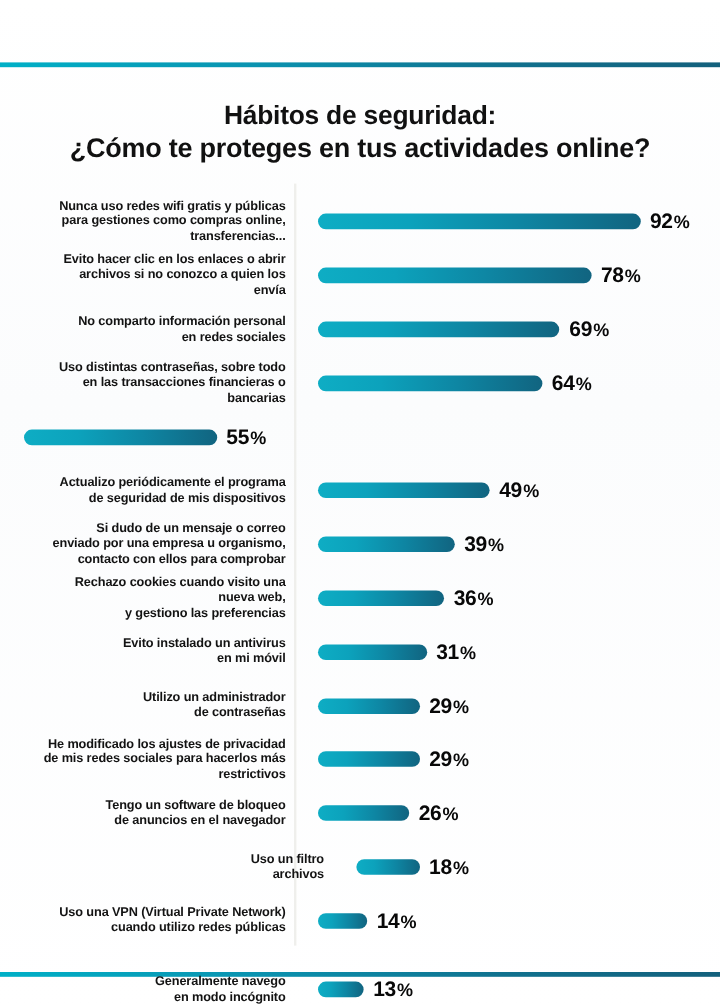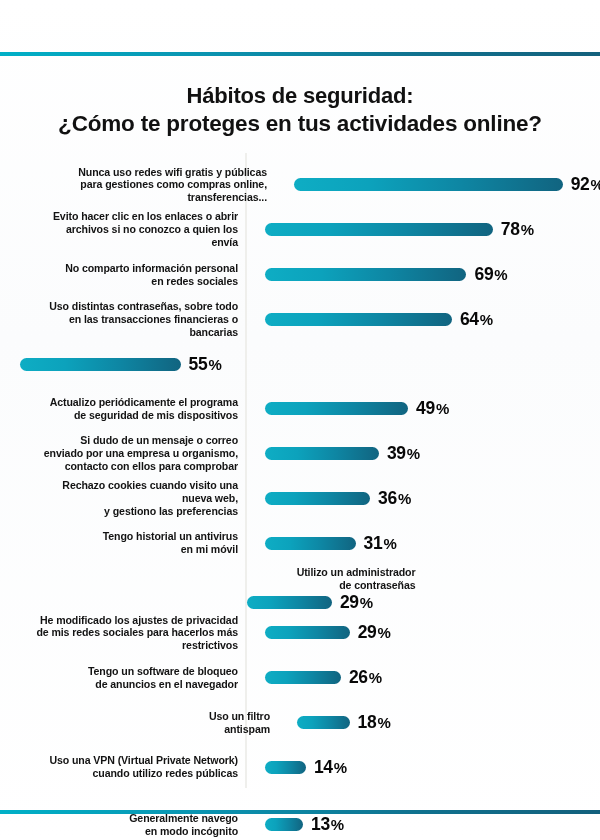--- a/index.html
+++ b/index.html
@@ -130,21 +130,21 @@
   <div class="rule rule-top"></div>
 
   <div class="title-block">
     <div class="title-line">Hábitos de seguridad:</div>
     <div class="title-line title-line-2">¿Cómo te proteges en tus actividades online?</div>
   </div>
 
   <div class="chart">
     <div class="axis-line"></div>
     <div class="rows" id="rows-container">
-        <div class="row" style="top: 10px; margin-left: 29px;">
+        <div class="row" style="top: 10px;">
           <div class="row-label">
             <div>Nunca uso redes wifi gratis y  públicas</div>
             <div>para gestiones como compras online,</div>
             <div>transferencias...</div>
           </div>
           <div class="bar-area">
             <div class="bar" style="width: 268.64px;"></div>
             <div class="bar-value"><span>92</span><span class="pct">%</span></div>
           </div>
         </div>
@@ -213,29 +213,29 @@
             <div>nueva web,</div>
             <div>y gestiono las  preferencias</div>
           </div>
           <div class="bar-area">
             <div class="bar" style="width: 105.12px;"></div>
             <div class="bar-value"><span>36</span><span class="pct">%</span></div>
           </div>
         </div>
         <div class="row" style="top: 368.4px;">
           <div class="row-label">
-            <div>Tengo historial un antivirus</div>
+            <div>Evito instalado un antivirus</div>
             <div>en mi móvil</div>
           </div>
           <div class="bar-area">
             <div class="bar" style="width: 90.52px;"></div>
             <div class="bar-value"><span>31</span><span class="pct">%</span></div>
           </div>
         </div>
-        <div class="row" style="top: 413.2px; flex-direction: column;">
+        <div class="row" style="top: 413.2px;">
           <div class="row-label">
             <div>Utilizo un administrador</div>
             <div>de contraseñas</div>
           </div>
           <div class="bar-area">
             <div class="bar" style="width: 84.68px;"></div>
             <div class="bar-value"><span>29</span><span class="pct">%</span></div>
           </div>
         </div>
         <div class="row" style="top: 458px;">
@@ -255,21 +255,21 @@
             <div>de anuncios en el navegador</div>
           </div>
           <div class="bar-area">
             <div class="bar" style="width: 75.92px;"></div>
             <div class="bar-value"><span>26</span><span class="pct">%</span></div>
           </div>
         </div>
         <div class="row" style="top: 547.6px; margin-left: 32px;">
           <div class="row-label">
             <div>Uso un filtro</div>
-            <div>antispam</div>
+            <div>archivos</div>
           </div>
           <div class="bar-area">
             <div class="bar" style="width: 52.56px;"></div>
             <div class="bar-value"><span>18</span><span class="pct">%</span></div>
           </div>
         </div>
         <div class="row" style="top: 592.4px;">
           <div class="row-label">
             <div>Uso una VPN (Virtual Private Network)</div>
             <div>cuando utilizo redes públicas</div>

